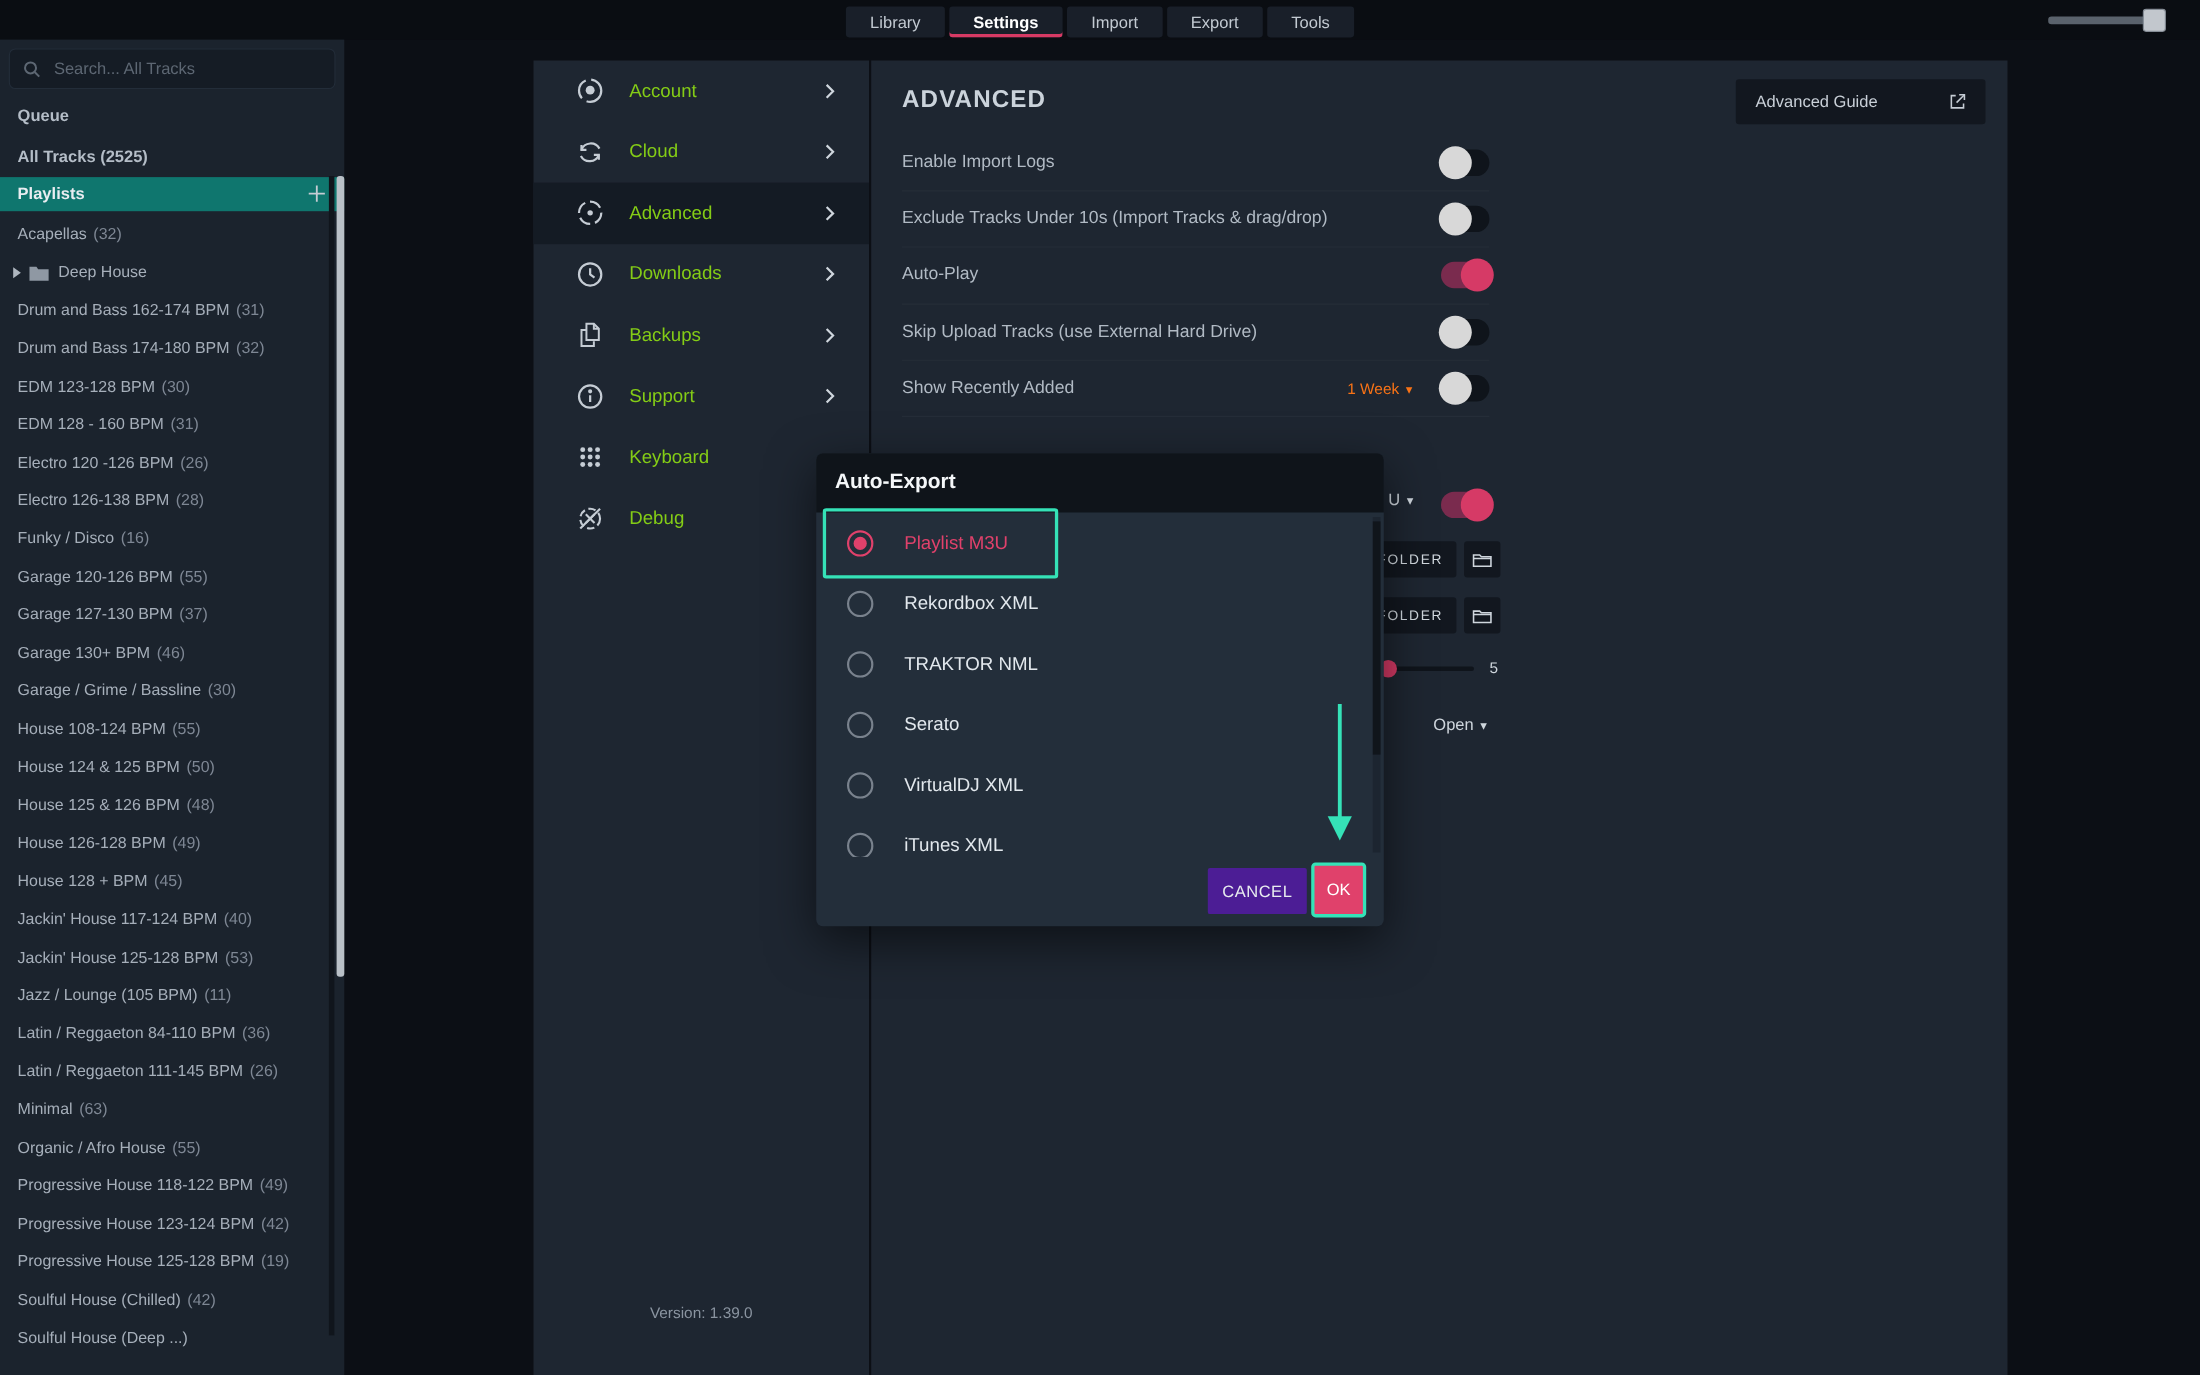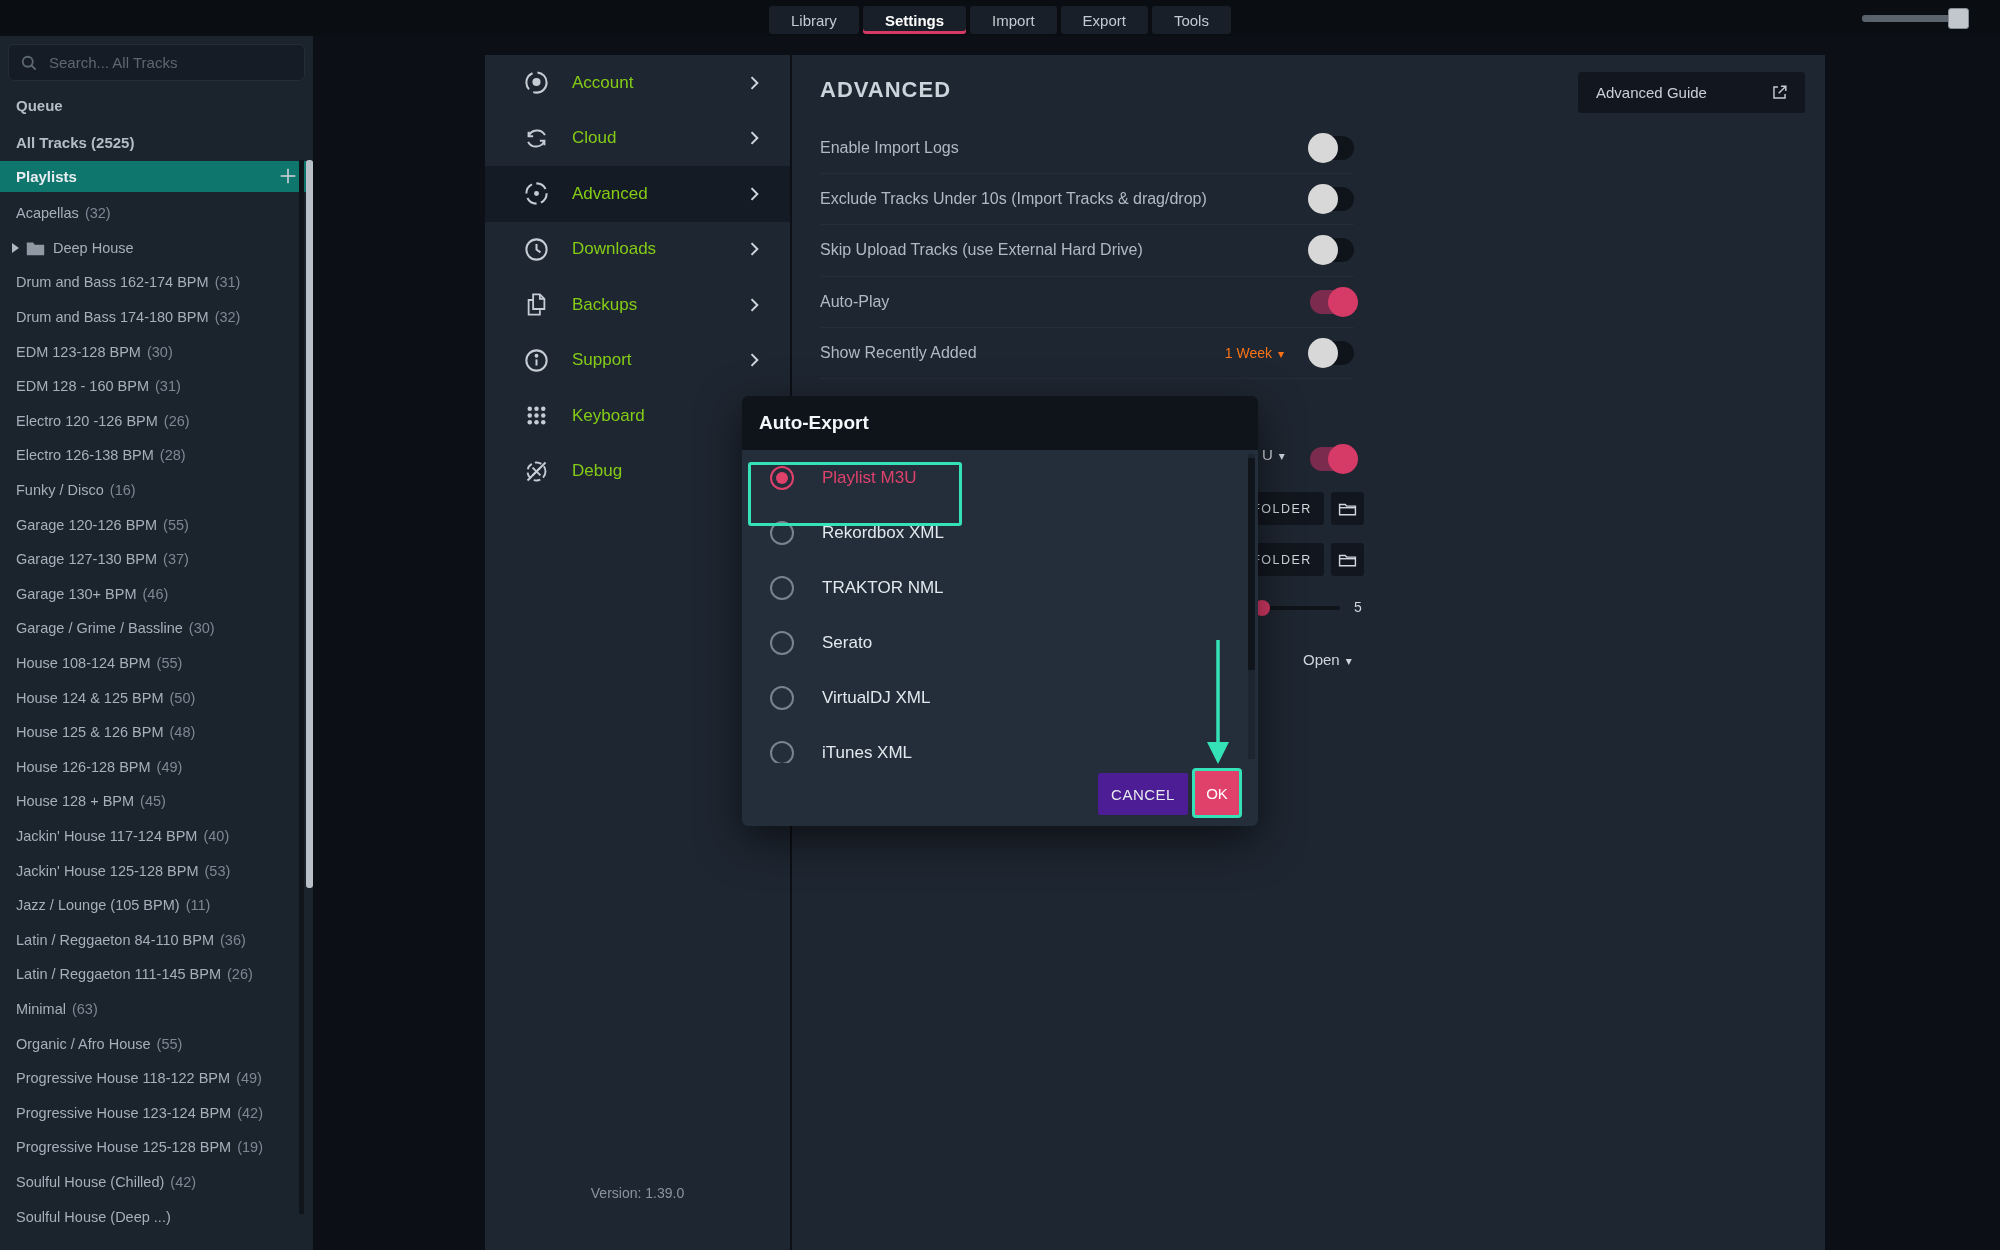--- a/index.html
+++ b/index.html
@@ -62,21 +62,21 @@
 
   
   .frag{position:absolute;z-index:1;}
   .fragtext{color:#cfd6dd;font-size:15px;display:flex;align-items:center;}
   .folderbtn{background:#12171f;border:none;border-radius:3px;color:#d2d9df;font-size:12.5px;letter-spacing:1.5px;width:84px;height:33px;cursor:pointer;}
   .foldericonbtn{background:#12171f;border:none;border-radius:3px;width:33px;height:33px;display:flex;align-items:center;justify-content:center;cursor:pointer;}
   .sl-track{position:absolute;left:6px;top:6px;width:78px;height:4px;background:#0f141b;border-radius:2px;}
   .sl-knob{position:absolute;left:-2px;top:0;width:16px;height:16px;border-radius:50%;background:#d63a66;}
 
   
-  .modal{position:absolute;left:742px;top:396px;width:516px;height:430px;background:#232e3a;border-radius:6px;z-index:5;box-shadow:0 14px 44px rgba(0,0,0,.55);}
+  .modal{position:absolute;left:742px;top:412px;width:516px;height:430px;background:#232e3a;border-radius:6px;z-index:5;box-shadow:0 14px 44px rgba(0,0,0,.55);}
   .mhead{position:absolute;left:0;top:0;width:516px;height:54px;background:#0f141a;border-radius:6px 6px 0 0;display:flex;align-items:center;padding-left:17px;color:#f4f7f9;font-size:19px;font-weight:700;}
   .mlist{position:absolute;left:0;top:54px;width:516px;height:313px;overflow:hidden;}
   .opt{height:55px;display:flex;align-items:center;padding-left:28px;cursor:pointer;}
   .radio{width:24px;height:24px;border:2px solid #79828d;border-radius:50%;flex:none;position:relative;}
   .optlabel{margin-left:28px;color:#e2e8ed;font-size:17px;}
   .opt.selected .radio{border-color:#e0416b;}
   .opt.selected .radio::after{content:"";position:absolute;inset:4px;border-radius:50%;background:#e0416b;}
   .opt.selected .optlabel{color:#e0416b;}
   .mscroll-track{position:absolute;left:506px;top:58px;width:7px;height:305px;background:#1c2530;}
   .mscroll-thumb{position:absolute;left:506px;top:62px;width:7px;height:212px;background:#10151b;}
@@ -447,30 +447,30 @@
           </span>
         </div>
         <div class="crow">
           <span class="clabel">Exclude Tracks Under 10s (Import Tracks &amp; drag/drop)</span>
 
           <span class="toggle off">
             <span class="knob"></span>
           </span>
         </div>
         <div class="crow">
+          <span class="clabel">Auto-Play</span>
+
+          <span class="toggle on">
+            <span class="knob"></span>
+          </span>
+        </div>
+        <div class="crow">
           <span class="clabel">Skip Upload Tracks (use External Hard Drive)</span>
 
           <span class="toggle off">
-            <span class="knob"></span>
-          </span>
-        </div>
-        <div class="crow">
-          <span class="clabel">Auto-Play</span>
-
-          <span class="toggle on">
             <span class="knob"></span>
           </span>
         </div>
         <div class="crow">
           <span class="clabel">Show Recently Added</span>
           <span class="ddl">
             <span>1 Week</span>
             <span class="caret"></span>
           </span>
           <span class="toggle off">

